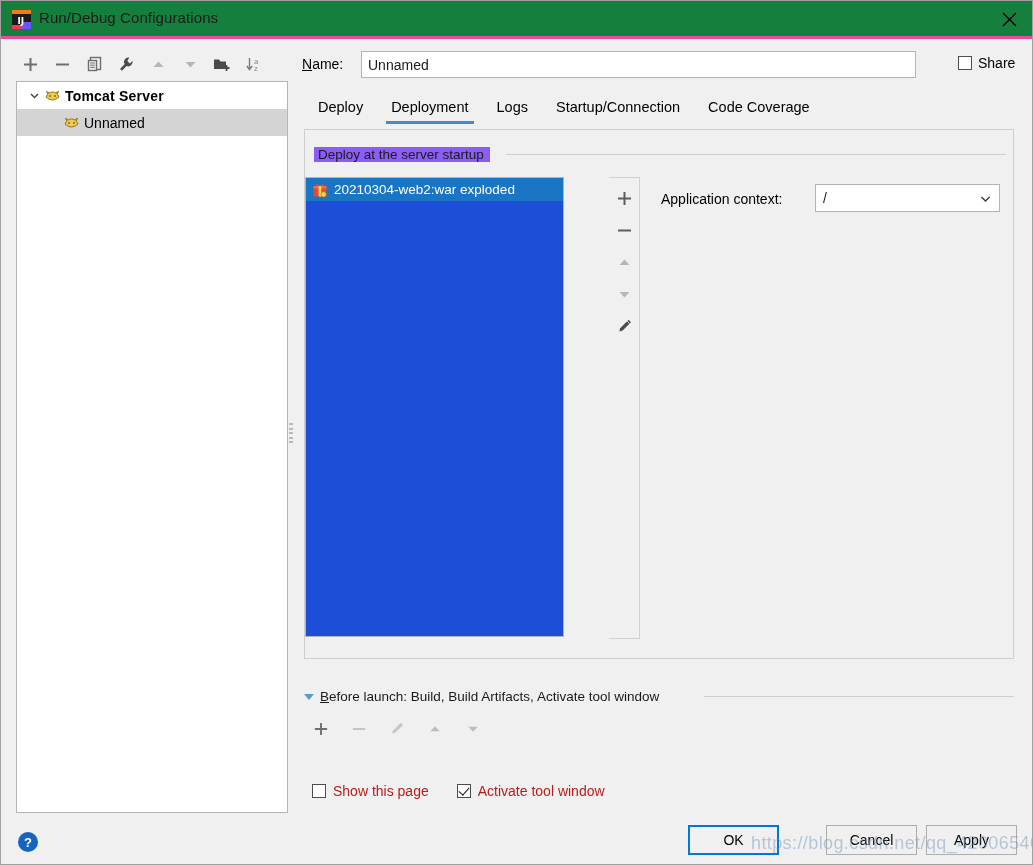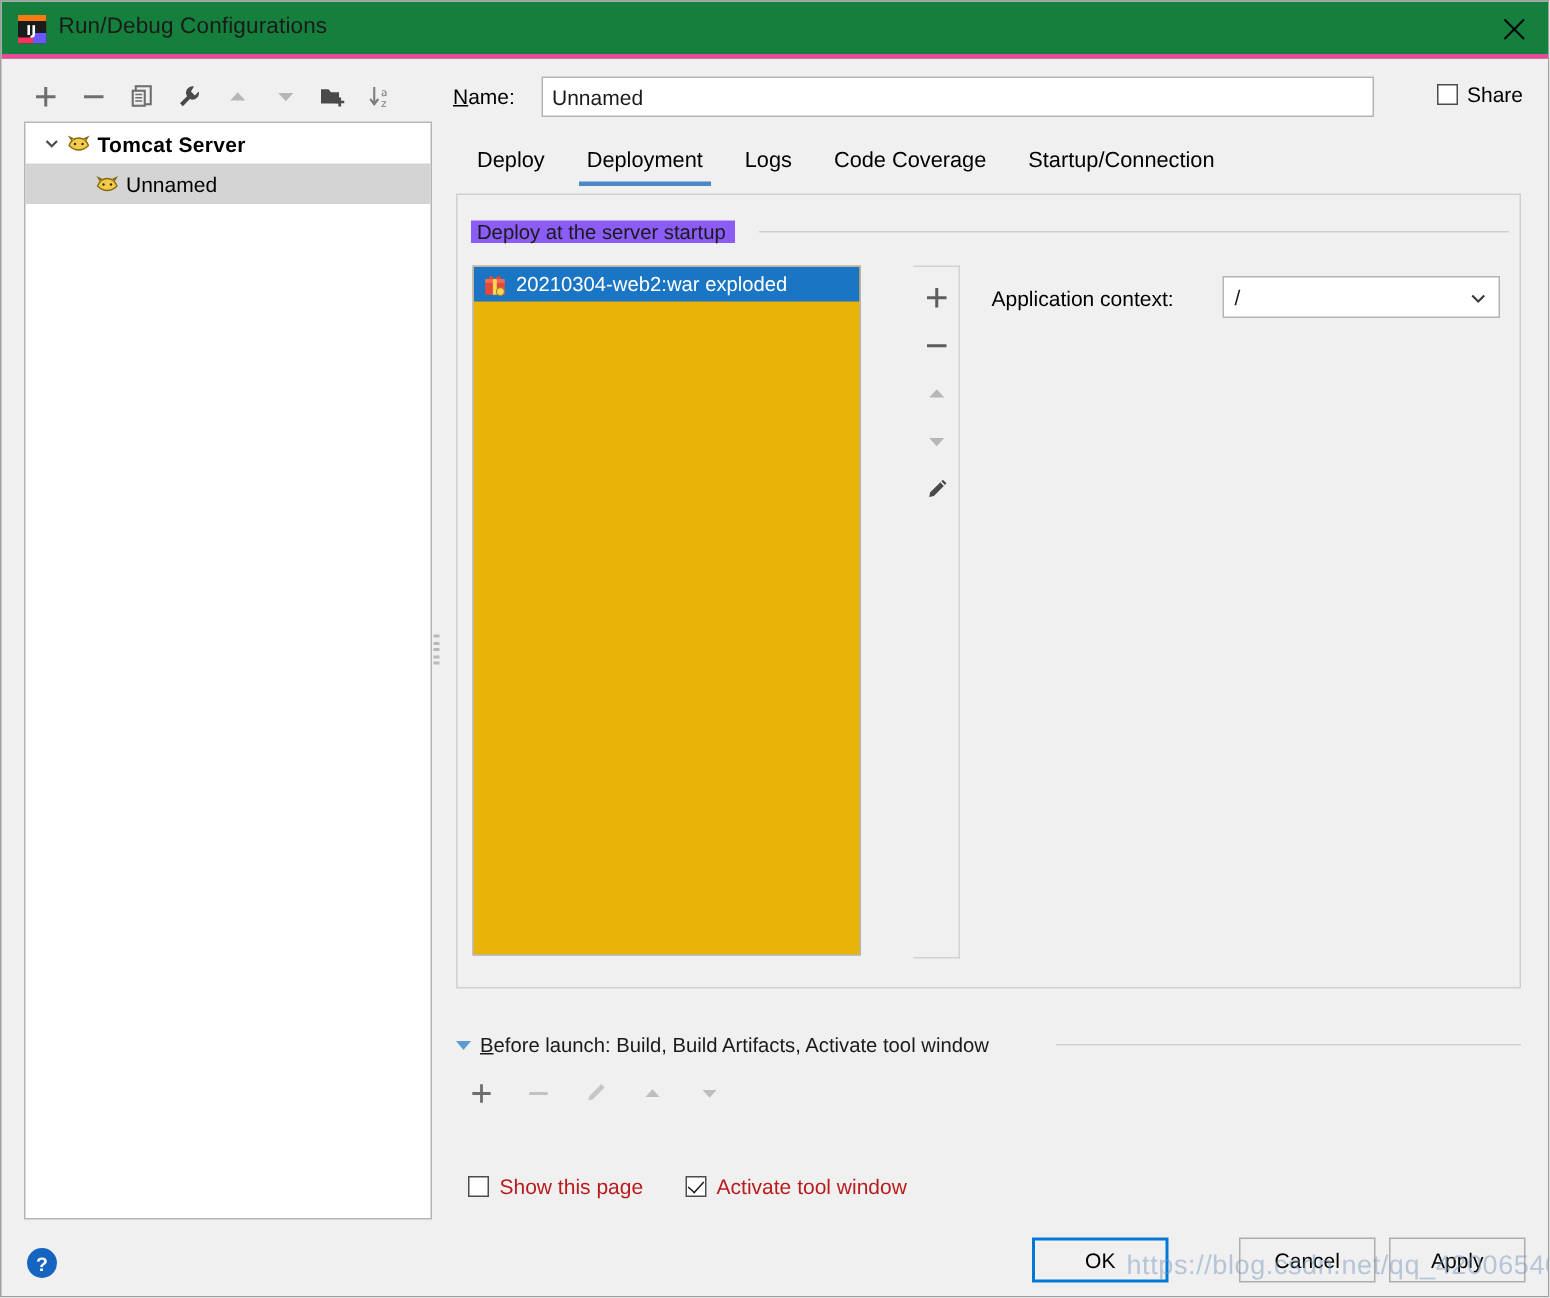--- a/index.html
+++ b/index.html
@@ -161,23 +161,23 @@
     background: #8b5cf6;
     padding: 0 6px 0 4px;
     font-size: 13.5px; color: #1a1a1a; text-align: center;
   }
   .group-rule {
     position: absolute; left: 505px; top: 153px;
     width: 500px; height: 1px; background: #cfcfcf;
   }
 
   .deploy-list {
-    position: absolute; left: 314px; top: 176px;
+    position: absolute; left: 304px; top: 176px;
     width: 259px; height: 460px;
-    background: #eab308;
+    background: #1d4ed8;
     border: 1px solid #b4b4b4;
     overflow: hidden;
   }
   .deploy-item {
     height: 23px;
     display: flex; align-items: center;
     padding-left: 6px;
     font-size: 13.5px;
     background: #1a75c4; color: #ffffff;
     cursor: default;
@@ -412,22 +412,22 @@
 
   <div class="share-box">
     <span class="cb"></span>
     <span>Share</span>
   </div>
 
   <div class="tabs">
     <div class="tab"><span>Deploy</span></div>
     <div class="tab active"><span>Deployment</span></div>
     <div class="tab"><span>Logs</span></div>
+    <div class="tab"><span>Startup/Connection</span></div>
     <div class="tab"><span>Code Coverage</span></div>
-    <div class="tab"><span>Startup/Connection</span></div>
   </div>
 
   <div class="group-panel"></div>
   <div class="group-title">Deploy at the server startup</div>
   <div class="group-rule"></div>
 
   <div class="deploy-list">
     <div class="deploy-item">
       <span class="art-icon">
         <svg width="16" height="16" viewBox="0 0 16 16">

